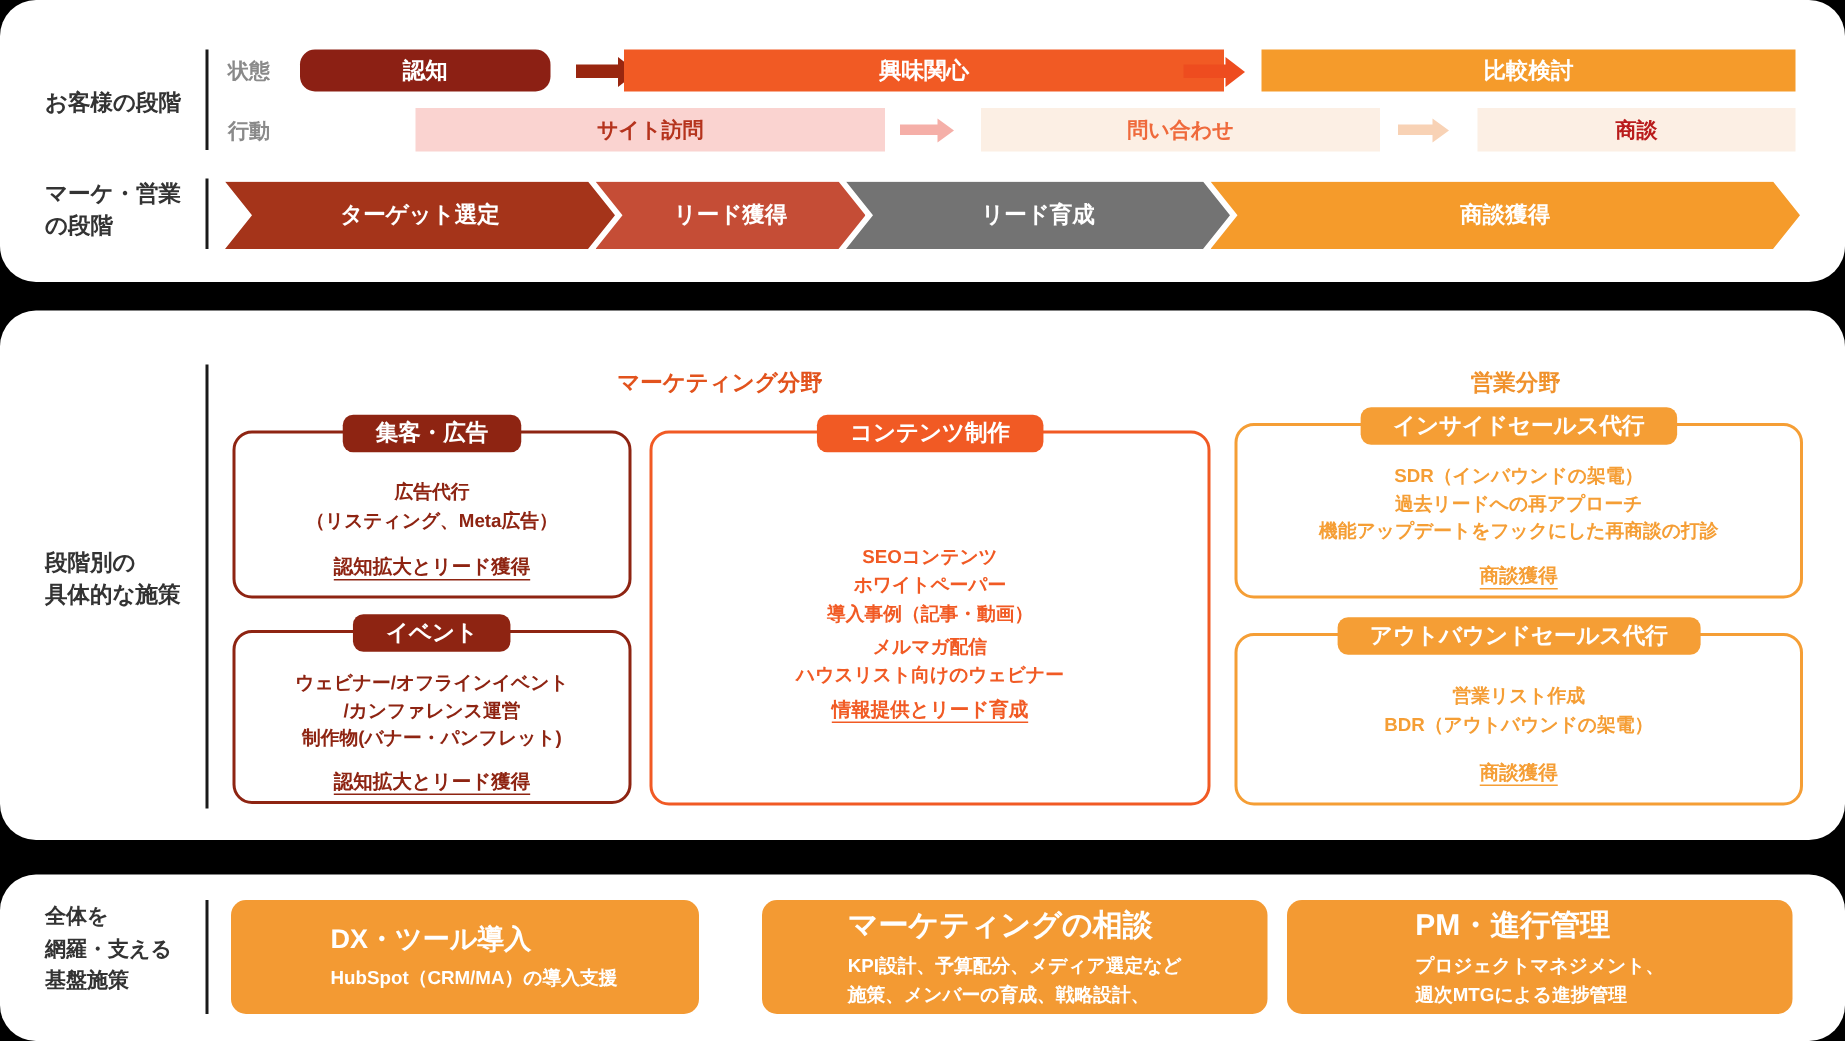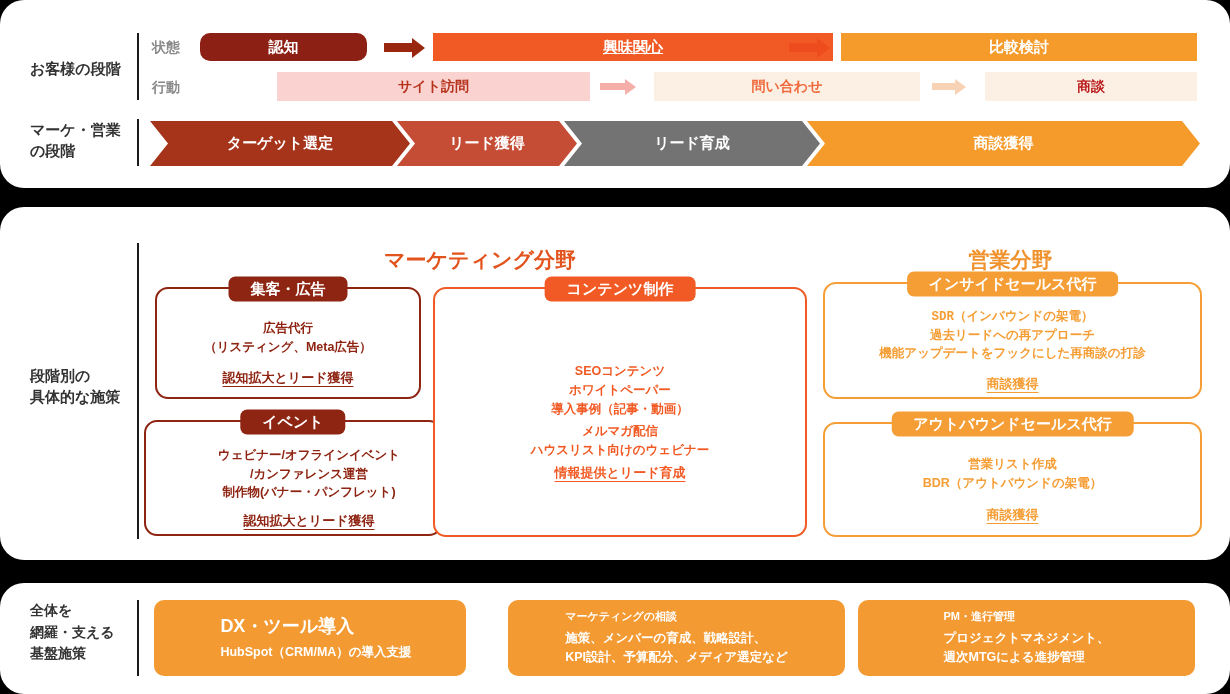--- a/index.html
+++ b/index.html
@@ -26,54 +26,54 @@
   .arr.sm { height:7px; }
   .arr.sm::before { right:9px; }
   .arr.sm::after { border-left:11px solid var(--c); border-top:8px solid transparent; border-bottom:8px solid transparent; }
 
   #chevron-bar { position:absolute; left:150px; top:121px; height:45px; display:flex; }
   .chev { height:100%; display:flex; align-items:center; justify-content:center; color:#fff;
           font-size:15px; font-weight:bold;
           clip-path:polygon(0 0, calc(100% - 18px) 0, 100% 50%, calc(100% - 18px) 100%, 0 100%, 18px 50%); }
   .chev + .chev { margin-left:-13px; }
 
-  .col-header { position:absolute; top:39px; text-align:center; font-size:21px; font-weight:bold; }
+  .col-header { position:absolute; top:39px; text-align:center; font-size:15px; font-weight:bold; }
   .mbox { position:absolute; background:#fff; border-radius:13px; }
   .mbox .tab { position:absolute; top:0; left:50%; transform:translate(-50%,-50%); color:#fff; font-size:15px;
                font-weight:bold; padding:3px 22px; border-radius:7px; white-space:nowrap; }
   .mbox .body { height:100%; display:flex; flex-direction:column; align-items:center; justify-content:center;
                 gap:13px; padding-top:10px; }
   .mbox .lines { text-align:center; font-size:12.5px; font-weight:bold; line-height:1.5; }
   .mbox .goal { font-size:13px; font-weight:bold; text-decoration:underline; text-underline-offset:4px; }
   .maroon-box { border:2px solid #8E2412; color:#8E2412; }
   .maroon-box .tab { background:#8E2412; }
   .orange-box { border:2px solid #F15A24; color:#F15A24; }
   .orange-box .tab { background:#F15A24; }
   .amber-box { border:2px solid #F59E35; color:#F59E35; }
   .amber-box .tab { background:#F59E35; }
 
   .fbox { position:absolute; top:17px; height:76px; background:#F39A33; border-radius:10px; color:#fff;
           display:flex; align-items:center; justify-content:center; }
   .fbox .inner { text-align:left; }
-  .fbox .ftitle { font-size:11px; font-weight:bold; margin-bottom:5px; }
+  .fbox .ftitle { font-size:20px; font-weight:bold; margin-bottom:5px; }
   .fbox .fline { font-size:12.5px; font-weight:bold; line-height:1.5; }
 </style>
 </head>
 <body>
 
 <div id="stage">
 
   <section class="card" id="card-journey">
     <div class="row-label" style="left:30px; top:58px;">お客様の段階</div>
     <div class="vline" style="left:137px; top:33px; height:67px;"></div>
 
     <div class="small-gray" style="left:152px; top:39px;">状態</div>
     <div class="stage-box" style="left:200px; width:167px; background:#8C2014;border-radius:10px;">認知</div>
     <span class="arr" style="left:384px; top:43px; width:41px; --c:#99260F;"></span>
-    <div class="stage-box" style="left:433px; width:400px; background:#F15A24;text-decoration:underline;">興味関心</div>
+    <div class="stage-box" style="left:416px; width:400px; background:#F15A24;">興味関心</div>
     <span class="arr" style="left:789px; top:43px; width:41px; --c:#EE4C1F;"></span>
     <div class="stage-box" style="left:841px; width:356px; background:#F59B2B;">比較検討</div>
 
     <div class="small-gray" style="left:152px; top:79px;">行動</div>
     <div class="action-box" style="left:277px; width:313px; background:#FAD3D0; color:#B5331D;">サイト訪問</div>
     <span class="arr sm" style="left:600px; top:83px; width:36px; --c:#F5AFA8;"></span>
     <div class="action-box" style="left:654px; width:266px; background:#FCEFE4; color:#EF6A3C;">問い合わせ</div>
     <span class="arr sm" style="left:932px; top:83px; width:34px; --c:#F8D2B5;"></span>
     <div class="action-box" style="left:985px; width:212px; background:#FCEFE4; color:#b91c1c;">商談</div>
 
@@ -105,21 +105,21 @@
       <div class="tab">集客・広告</div>
       <div class="body">
         <div class="lines">
           <div>広告代行</div>
           <div>（リスティング、Meta広告）</div>
         </div>
         <div class="goal">認知拡大とリード獲得</div>
       </div>
     </div>
 
-    <div class="mbox maroon-box" style="left:144px; top:213px; width:262px; height:112px;padding-left:32px;">
+    <div class="mbox maroon-box" style="left:155px; top:213px; width:262px; height:112px;">
       <div class="tab">イベント</div>
       <div class="body" style="gap:10px;">
         <div class="lines">
           <div>ウェビナー/オフラインイベント</div>
           <div>/カンファレンス運営</div>
           <div>制作物(バナー・パンフレット)</div>
         </div>
         <div class="goal">認知拡大とリード獲得</div>
       </div>
     </div>
@@ -133,21 +133,21 @@
           <div>導入事例（記事・動画）</div>
         </div>
         <div class="lines">
           <div>メルマガ配信</div>
           <div>ハウスリスト向けのウェビナー</div>
         </div>
         <div class="goal">情報提供とリード育成</div>
       </div>
     </div>
 
-    <div class="mbox amber-box" style="left:823px; top:75px; width:375px; height:113px;font-family:Liberation Mono, monospace;">
+    <div class="mbox amber-box" style="left:823px; top:75px; width:375px; height:113px;">
       <div class="tab">インサイドセールス代行</div>
       <div class="body" style="gap:11px;">
         <div class="lines">
           <div>SDR（インバウンドの架電）</div>
           <div>過去リードへの再アプローチ</div>
           <div>機能アップデートをフックにした再商談の打診</div>
         </div>
         <div class="goal">商談獲得</div>
       </div>
     </div>
@@ -175,22 +175,22 @@
     <div class="fbox" style="left:154px; width:300px;padding-left:12px;">
       <div class="inner">
         <div class="ftitle" style="font-size:18px;">DX・ツール導入</div>
         <div class="fline">HubSpot（CRM/MA）の導入支援</div>
       </div>
     </div>
 
     <div class="fbox" style="left:508px; width:337px;">
       <div class="inner">
         <div class="ftitle">マーケティングの相談</div>
+        <div class="fline">KPI設計、予算配分、メディア選定など</div>
         <div class="fline">施策、メンバーの育成、戦略設計、</div>
-        <div class="fline">KPI設計、予算配分、メディア選定など</div>
       </div>
     </div>
 
     <div class="fbox" style="left:858px; width:337px;">
       <div class="inner">
         <div class="ftitle">PM・進行管理</div>
         <div class="fline">プロジェクトマネジメント、</div>
         <div class="fline">週次MTGによる進捗管理</div>
       </div>
     </div>

